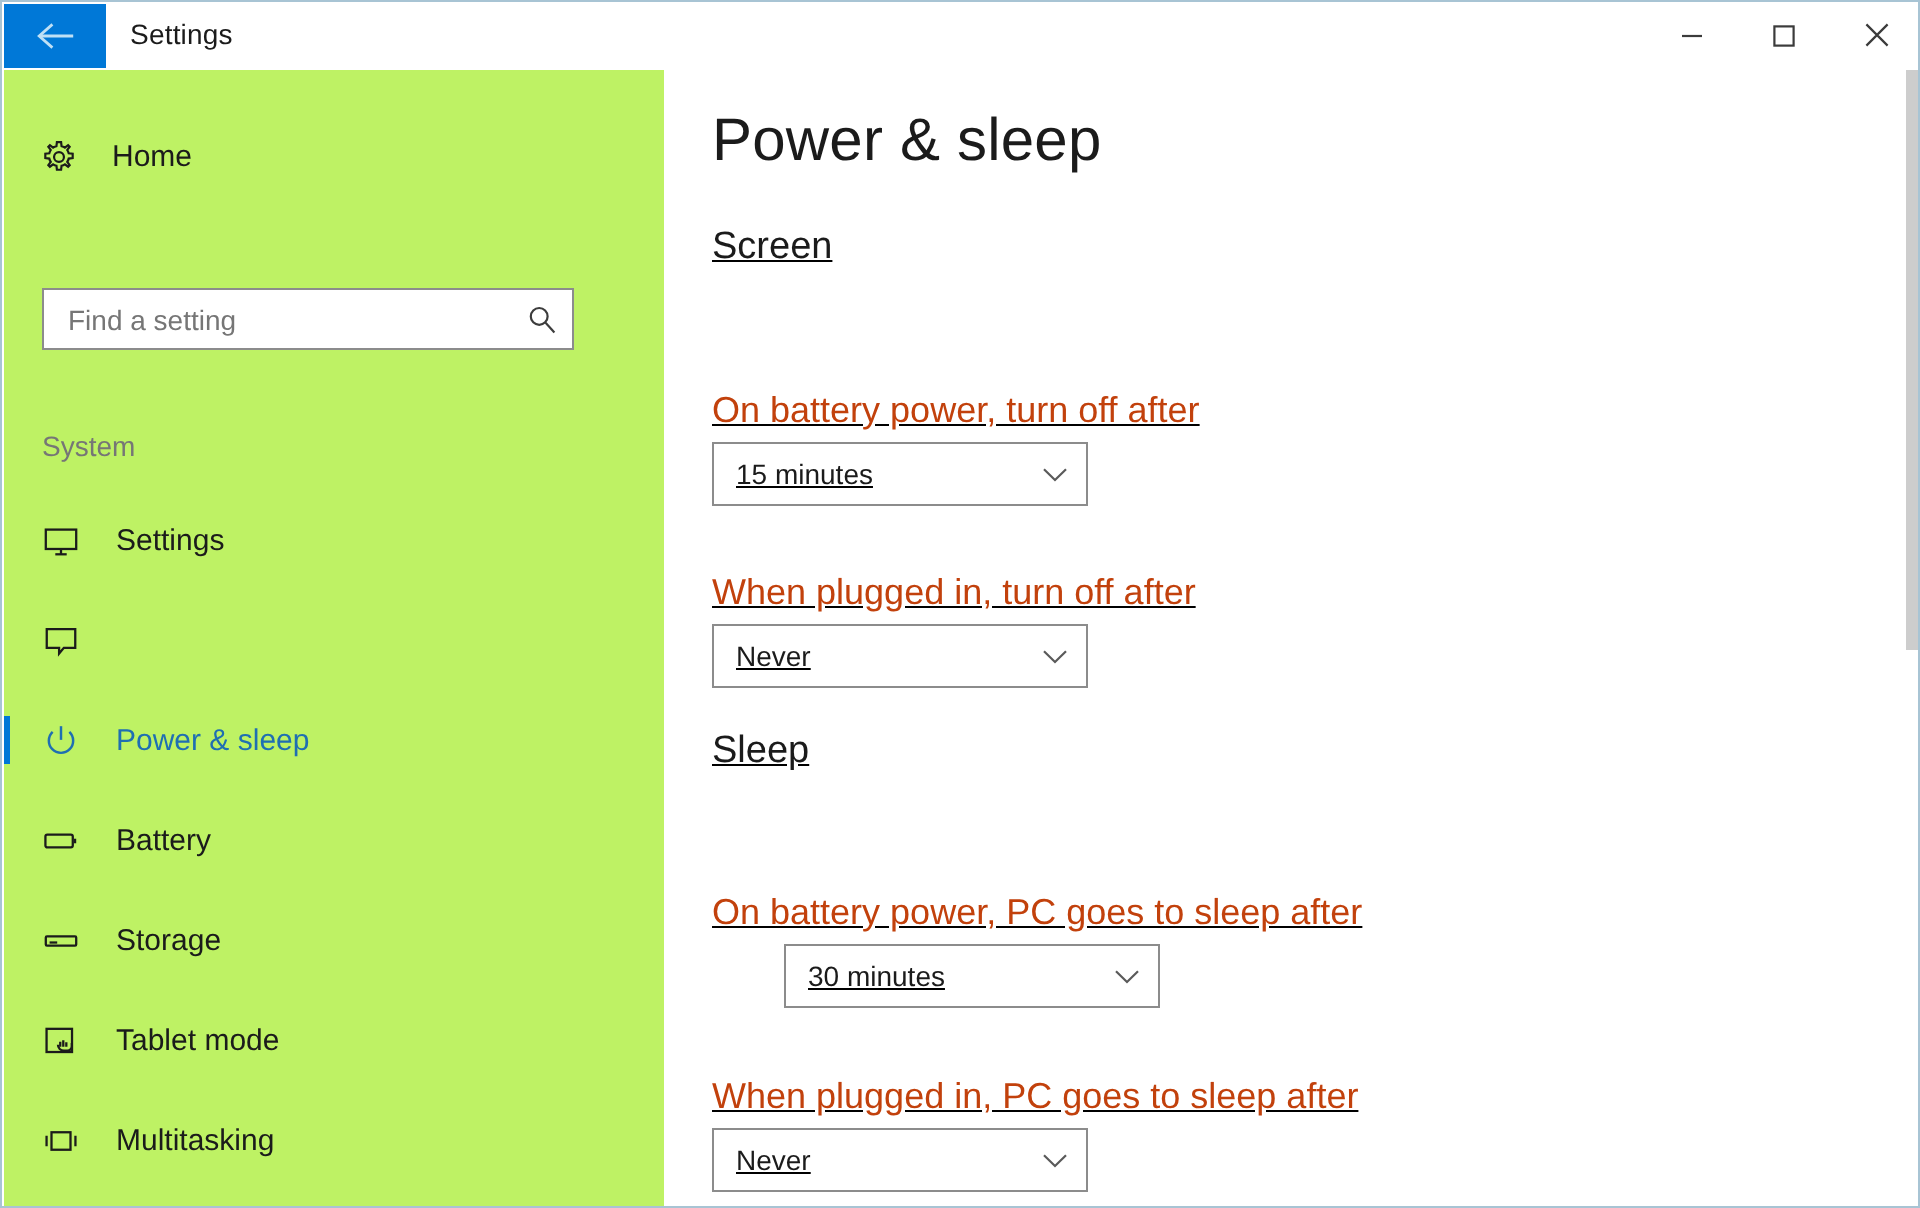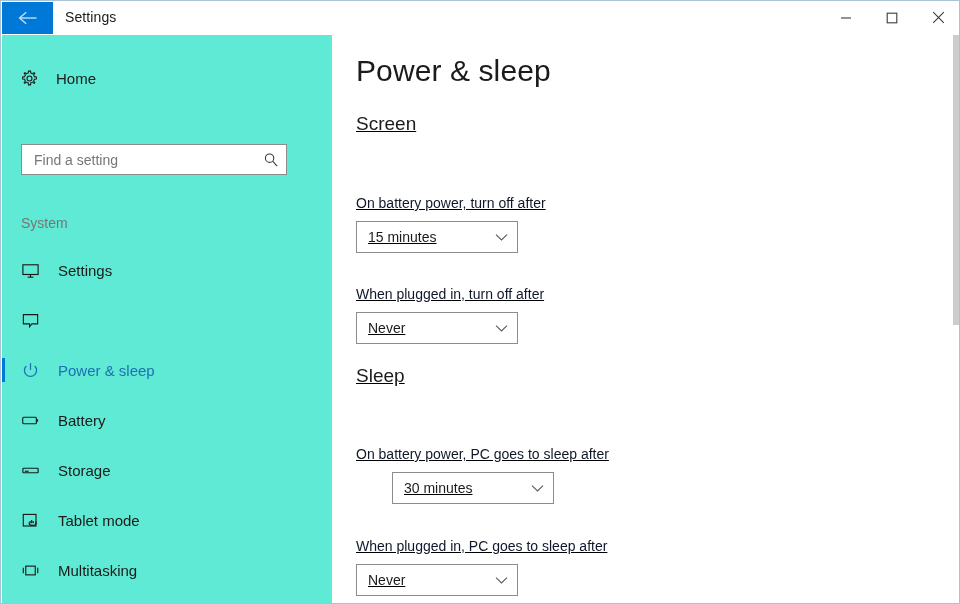--- a/index.html
+++ b/index.html
@@ -76,21 +76,21 @@
   }
   .wc-btn svg { display: block; }
 
   
   .sidebar {
     position: absolute;
     left: 1px;
     top: 34px;
     width: 330px;
     height: 569px;
-    background: #5eead4;
+    background: #bef264;
     box-sizing: border-box;
     padding-left: 32px;
   }
 
   .home-row {
     position: absolute;
     left: 0;
     top: 26px;
     height: 34px;
     display: flex;
@@ -220,27 +220,27 @@
     text-decoration: underline;
   }
   .section-title {
     font-size: 19px;
     font-weight: 400;
     color: #1b1b1b;
     margin: 0 0 0 0;
     white-space: nowrap;
   }
   .field-label {
-    font-size: 14px;
-    color: #0f172a;
+    font-size: 18px;
+    color: #c2410c;
     white-space: nowrap;
   }
 
   .combo {
-    width: 162px;
+    width: 188px;
     height: 32px;
     border: 1px solid #8c8c8c;
     background: #ffffff;
     box-sizing: border-box;
     display: flex;
     align-items: center;
     cursor: pointer;
   }
   .combo-value {
     flex: 1;

